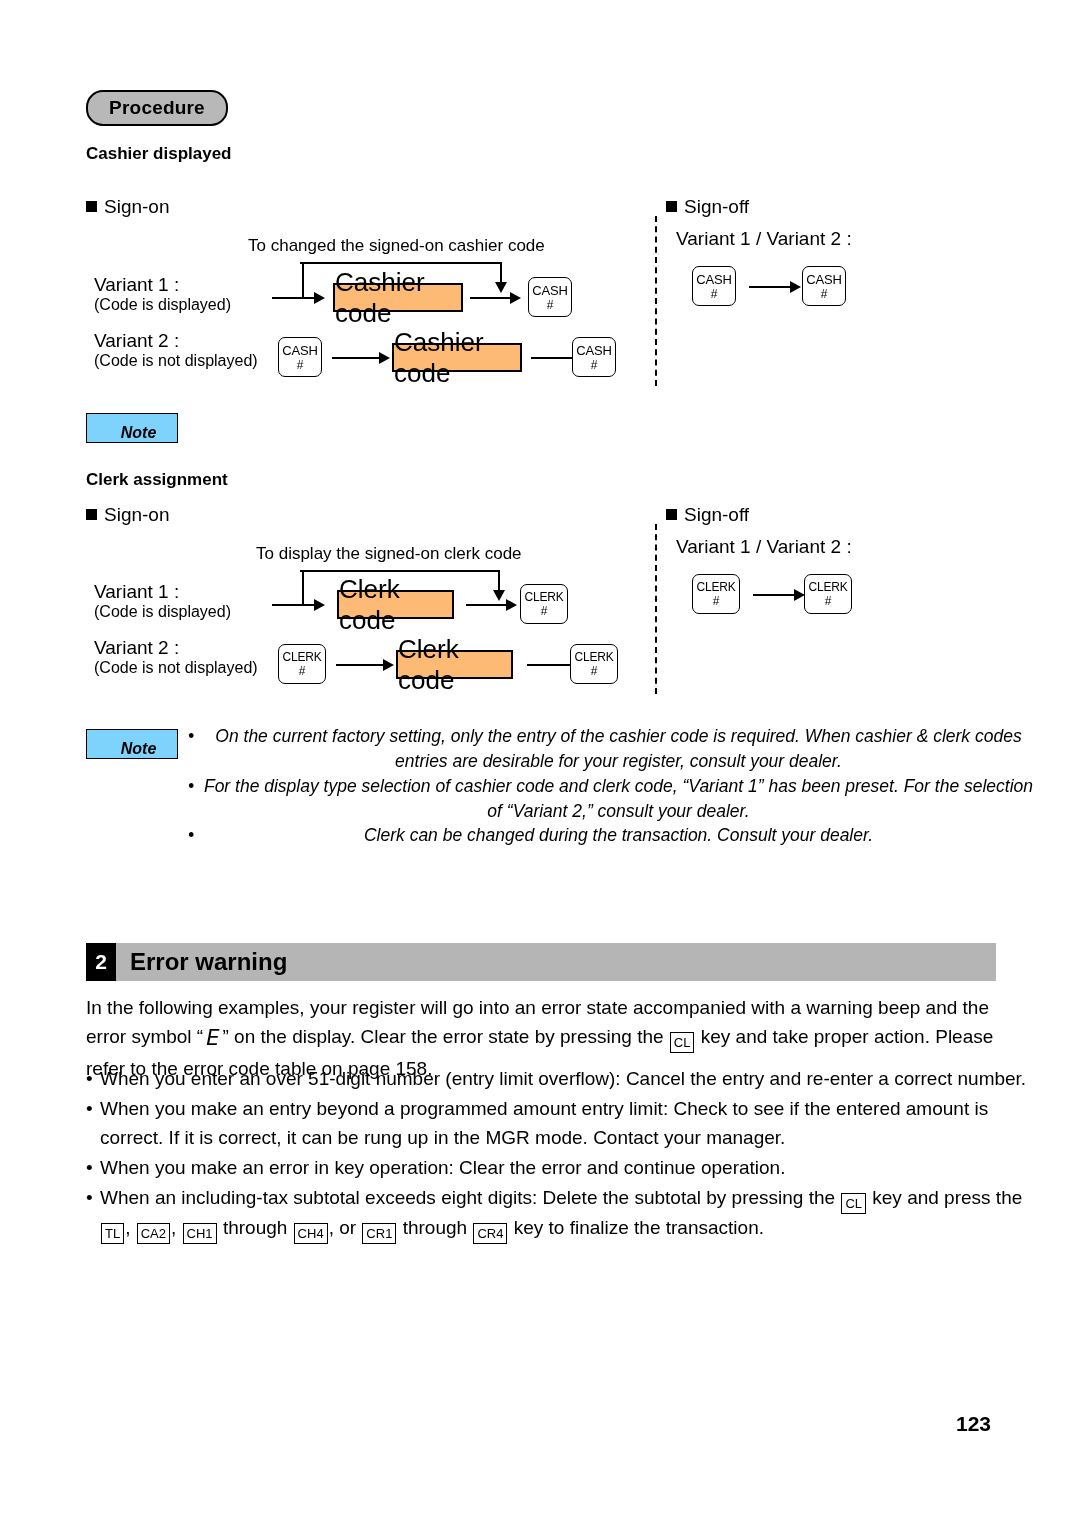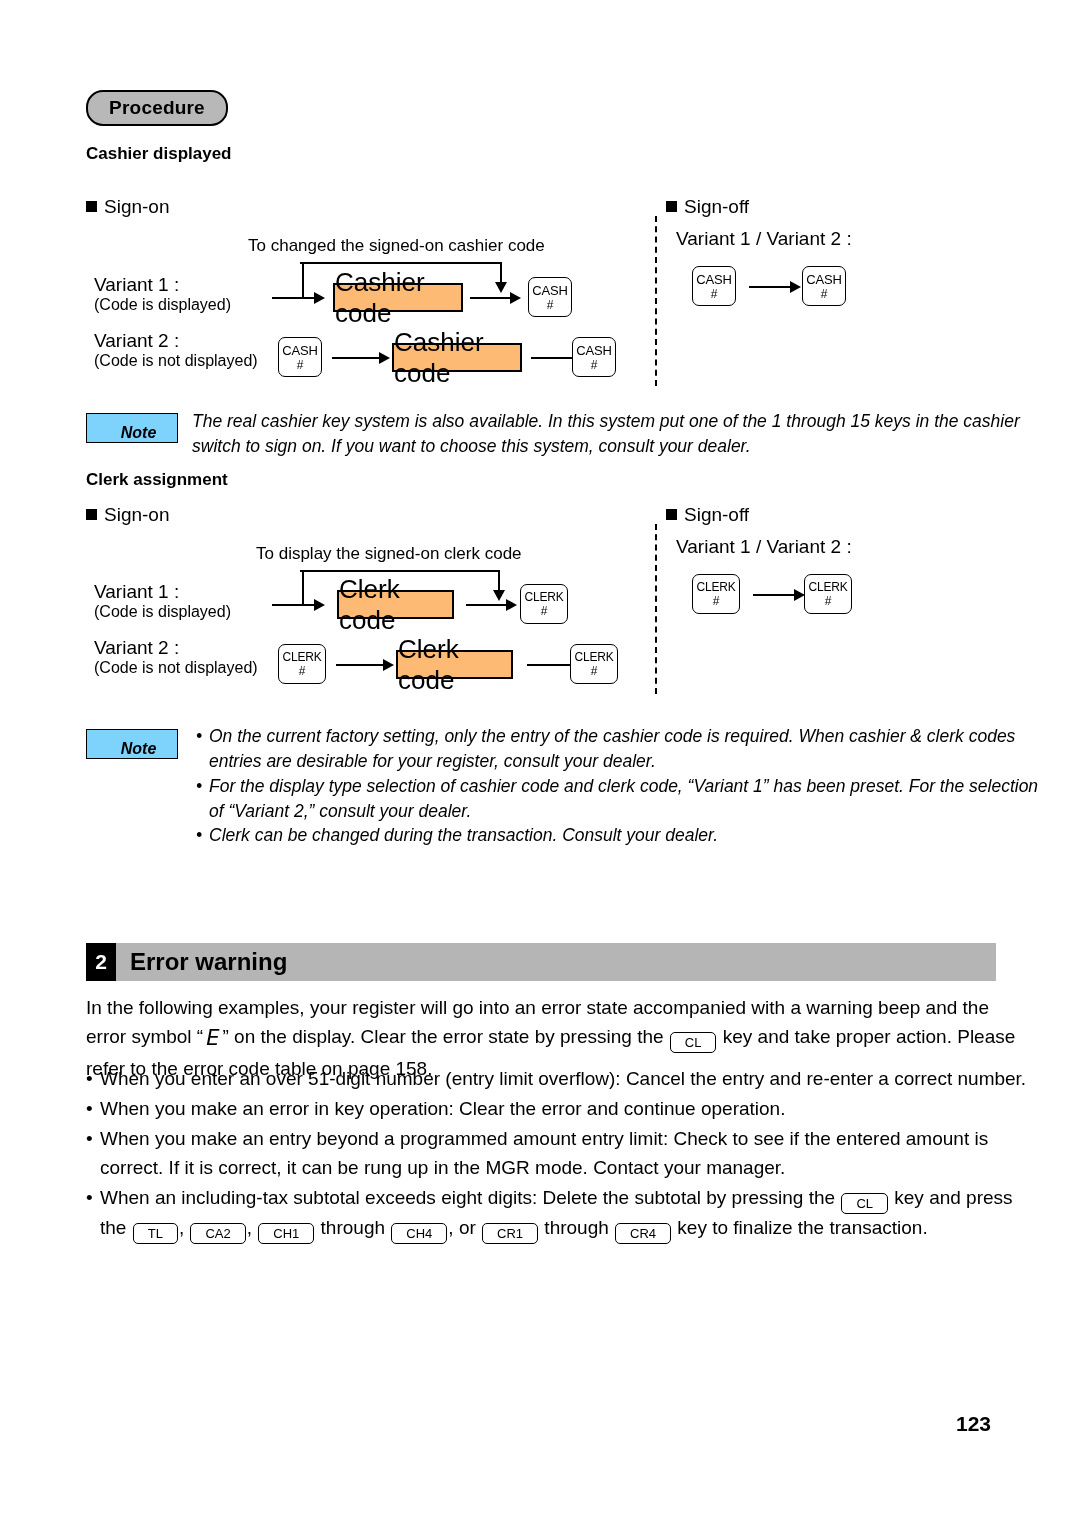--- a/index.html
+++ b/index.html
@@ -246,25 +246,25 @@
     left: 0;
     top: 0;
   }
 
   
   .ikey {
     display: inline-flex;
     align-items: center;
     justify-content: center;
     border: 1.4px solid #000;
-    border-radius: 5px;
+    border-radius: 0;
     background: #fff;
     height: 21px;
     min-width: 22px;
-    padding: 0 14px;
+    padding: 0 3px;
     font-size: 13px;
     font-style: normal;
     line-height: 1;
     vertical-align: -4px;
     margin: 0 1px;
     box-sizing: border-box;
   }
 
   .err-sym {
     display: inline-block;
@@ -364,21 +364,20 @@
 
   <div class="keycap cash" style="left:802px; top:266px;">
     <span class="kl">CASH</span>
     <span class="kh">#</span>
   </div>
 
   <div class="note-badge" style="left:86px; top:413px;">
     <span class="blk"></span>
     <span class="lbl">Note</span>
   </div>
-  <div class="note-body" style="left:192px; top:409px; width:840px;">The real cashier key system is also available. In this system put one of the 1 through 15 keys in the cashier switch to sign on. If you want to choose this system, consult your dealer.</div>
 
   <div class="sec-title" style="left:86px; top:470px;">Clerk assignment</div>
 
   <div class="signhead" style="left:86px; top:504px;">
     <span class="sq"></span><span>Sign-on</span>
   </div>
 
   <div class="caption" style="left:256px; top:544px;">To display the signed-on clerk code</div>
 
   <div class="variant-label" style="left:94px; top:582px;">
@@ -445,37 +444,37 @@
 
   <div class="keycap clerk" style="left:804px; top:574px;">
     <span class="kl">CLERK</span>
     <span class="kh">#</span>
   </div>
 
   <div class="note-badge" style="left:86px; top:729px;">
     <span class="blk"></span>
     <span class="lbl">Note</span>
   </div>
-  <div class="note-body" style="left:196px; top:724px; width:848px;">
+  <div class="note-body" style="left:188px; top:724px; width:848px;text-align:center;">
     <span class="bl">On the current factory setting, only the entry of the cashier code is required. When cashier &amp; clerk codes entries are desirable for your register, consult your dealer.</span>
     <span class="bl">For the display type selection of cashier code and clerk code, “Variant 1” has been preset. For the selection of “Variant 2,” consult your dealer.</span>
     <span class="bl">Clerk can be changed during the transaction. Consult your dealer.</span>
   </div>
 
   <div class="sec-band" style="left:86px; top:943px; width:910px;">
     <span class="num">2</span>
     <span class="band" style="flex:1;">Error warning</span>
   </div>
 
   <div class="body-p" style="left:86px; top:994px; width:940px;">
     <span>In the following examples, your register will go into an error state accompanied with a warning beep and the error symbol “</span><span class="err-sym">E</span><span>” on the display.  Clear the error state by pressing the </span><span class="ikey">CL</span><span> key and take proper action. Please refer to the error code table on page 158.</span>
   </div>
 
   <div class="body-list" style="left:86px; top:1065px; width:945px;">
     <span class="bl">When you enter an over 51-digit number (entry limit overflow): Cancel the entry and re-enter a correct number.</span>
+    <span class="bl">When you make an entry beyond a programmed amount entry limit: Check to see if the entered amount is correct.  If it is correct, it can be rung up in the MGR mode.  Contact your manager.</span>
     <span class="bl">When you make an error in key operation: Clear the error and continue operation.</span>
-    <span class="bl">When you make an entry beyond a programmed amount entry limit: Check to see if the entered amount is correct.  If it is correct, it can be rung up in the MGR mode.  Contact your manager.</span>
     <span class="bl"><span>When an including-tax subtotal exceeds eight digits: Delete the subtotal by pressing the </span><span class="ikey">CL</span><span> key and press the </span><span class="ikey">TL</span><span>, </span><span class="ikey">CA2</span><span>, </span><span class="ikey">CH1</span><span> through </span><span class="ikey">CH4</span><span>, or </span><span class="ikey">CR1</span><span> through </span><span class="ikey">CR4</span><span> key to finalize the transaction.</span></span>
   </div>
 
   <div class="page-num">123</div>
 
 </div>
 
 </body></html>

